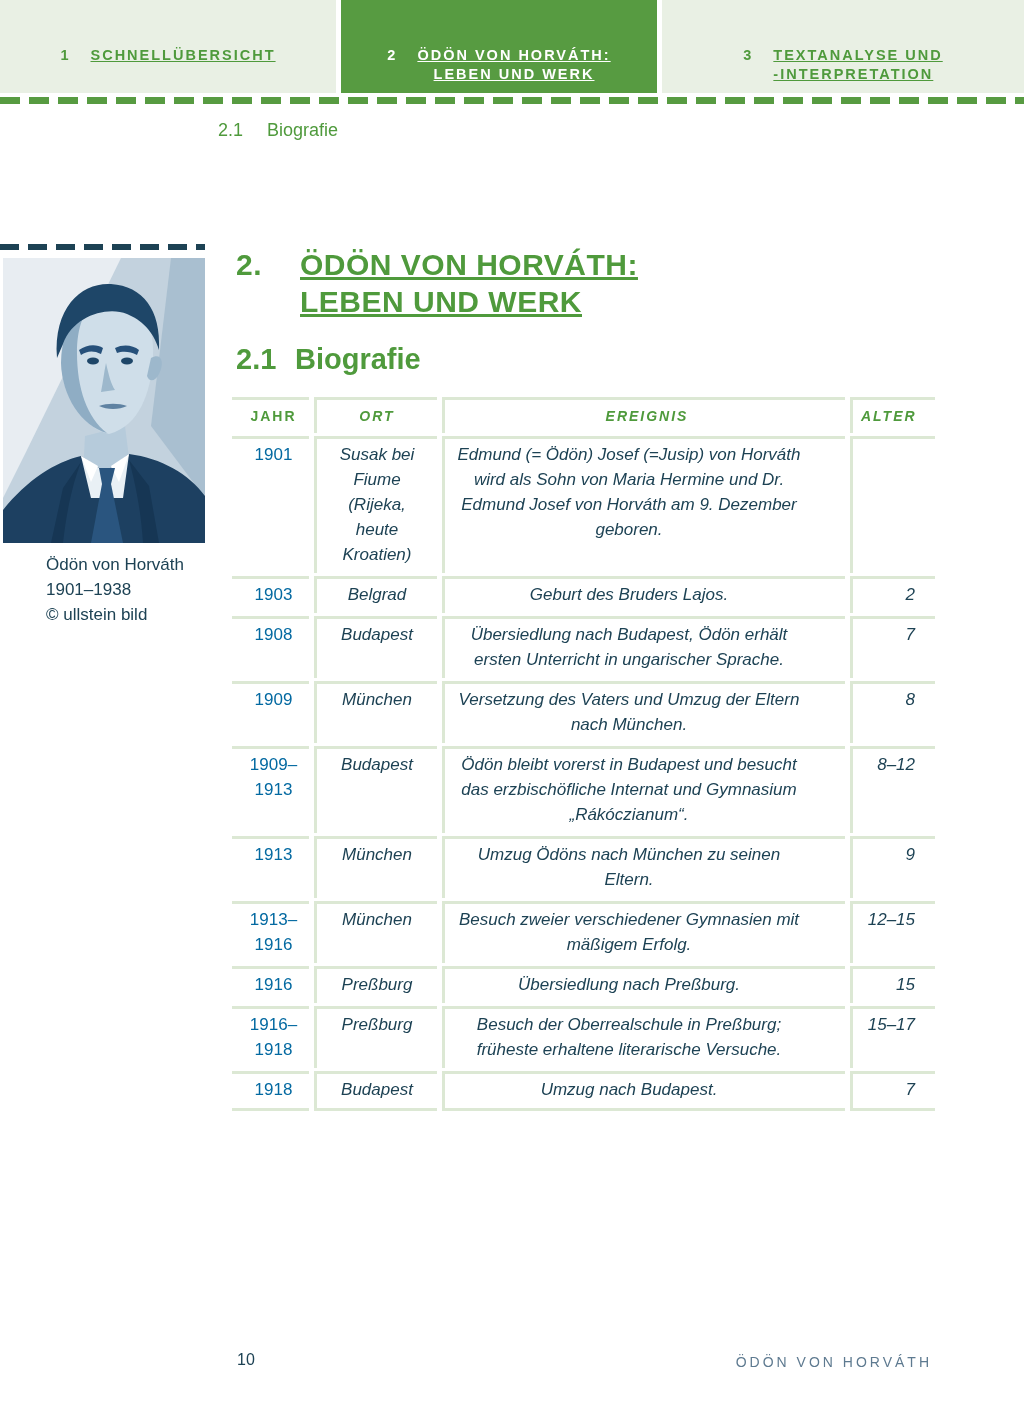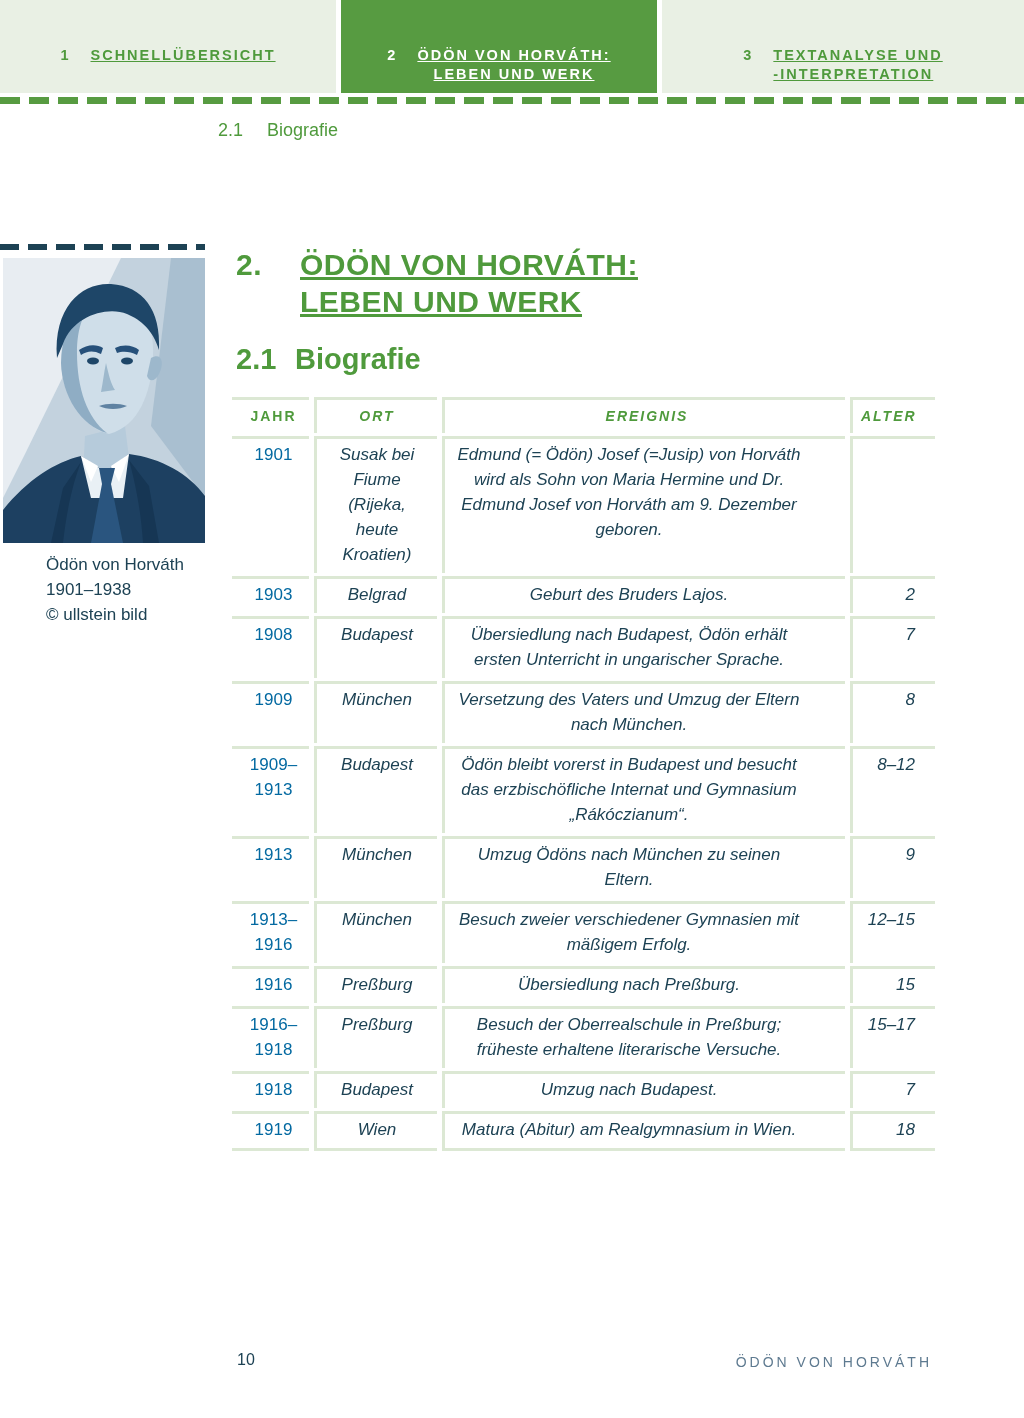--- a/index.html
+++ b/index.html
@@ -296,26 +296,20 @@
     <td class="c-alter">15–17</td>
   </tr>
 
   <tr>
     <td class="c-jahr">1918</td>
     <td class="c-ort">Budapest</td>
     <td class="c-ereignis">Umzug nach Budapest.</td>
     <td class="c-alter">7</td>
   </tr>
 
-  <tr>
-    <td class="c-jahr">1919</td>
-    <td class="c-ort">Wien</td>
-    <td class="c-ereignis">Matura (Abitur) am Realgymnasium in Wien.</td>
-    <td class="c-alter">18</td>
-  </tr>
 </tbody>
     </table>
   </div>
 
   <span class="pagenum">10</span>
   <span class="running-title">ÖDÖN VON HORVÁTH</span>
 
 </div>
 
 </body></html>

